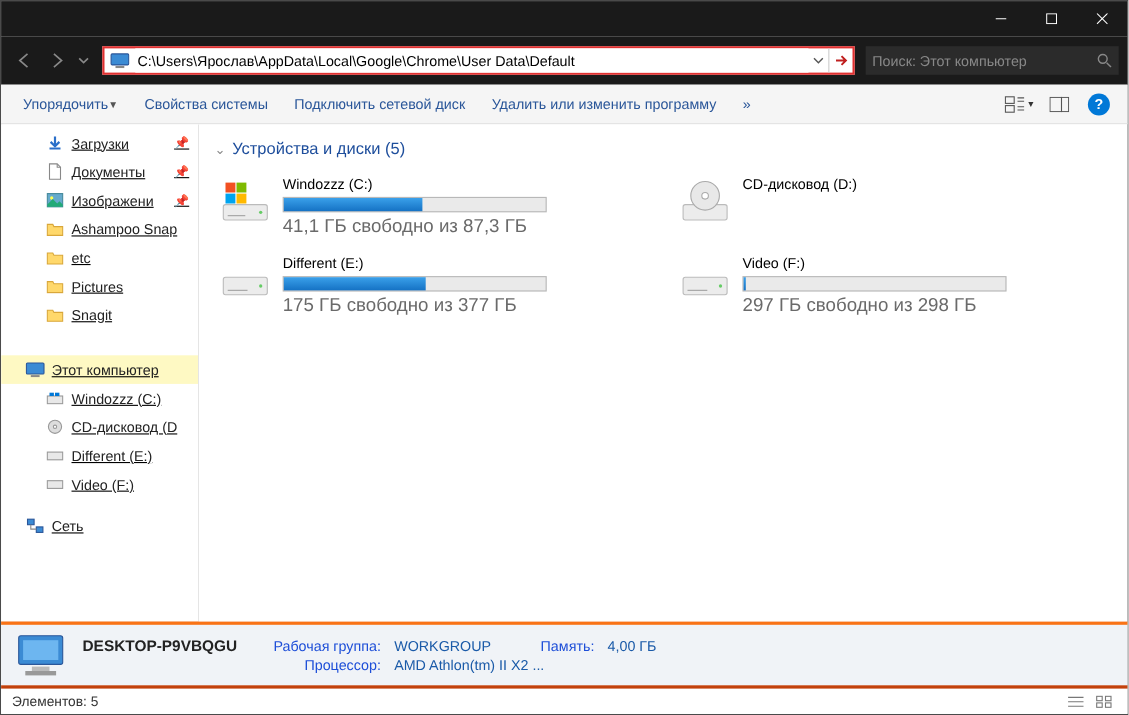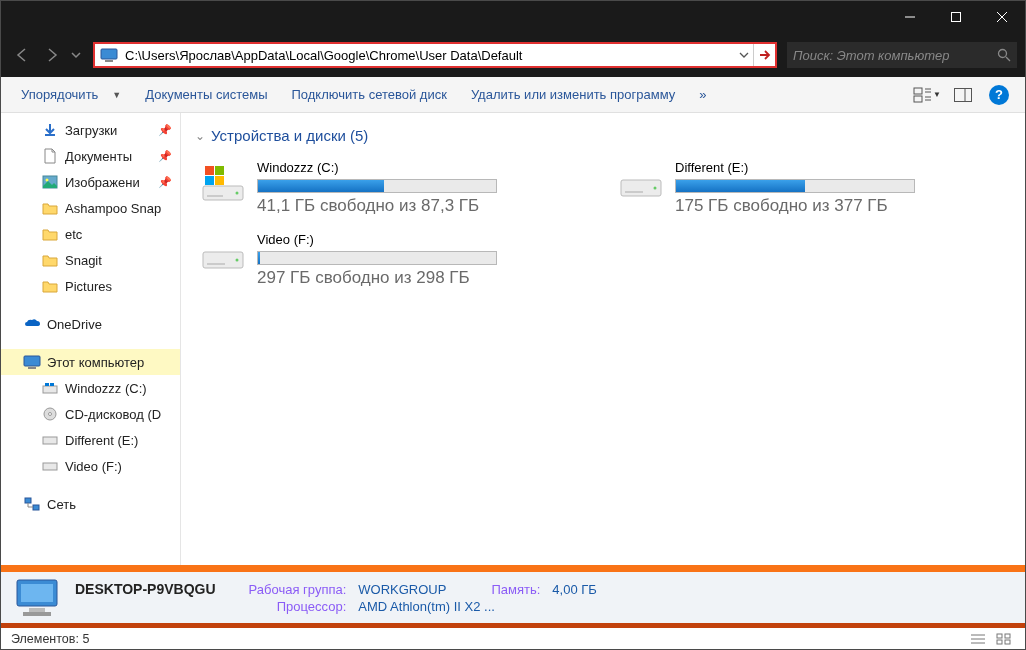--- a/index.html
+++ b/index.html
@@ -8,54 +8,54 @@
 .titlebar { height: 32px; background: #1a1a1a; display: flex; align-items: center; justify-content: flex-end; }
 .win-btn { width: 46px; height: 32px; display: flex; align-items: center; justify-content: center; color: #fff; cursor: pointer; }
 .navbar { height: 44px; background: #1a1a1a; display: flex; align-items: center; padding: 0 8px; gap: 4px; }
 .nav-arrow { width: 26px; height: 26px; display: flex; align-items: center; justify-content: center; color: #888; cursor: pointer; }
 .addr-wrap { flex: 1; height: 26px; border: 2px solid #e03030; background: #fff; display: flex; align-items: center; margin: 0 6px; }
 .addr-icon { width: 20px; height: 20px; margin: 0 4px; display: flex; align-items: center; justify-content: center; }
 .addr-input { flex: 1; border: none; outline: none; font-size: 13px; height: 100%; padding: 0 2px; }
 .addr-drop { width: 18px; display: flex; align-items: center; justify-content: center; color: #555; cursor: pointer; }
 .addr-go { width: 22px; display: flex; align-items: center; justify-content: center; color: #e03030; cursor: pointer; border-left: 1px solid #ccc; height: 100%; }
 .search-wrap { width: 230px; height: 26px; background: #2b2b2b; display: flex; align-items: center; padding: 0 6px; }
-.search-input { flex: 1; background: transparent; border: none; outline: none; color: #aaa; font-size: 13px; font-style: italic; }
+.search-input { flex: 1; background: transparent; border: none; outline: none; color: #aaa; font-size: 13px; }
 .search-input::placeholder { color: #888; }
 .search-btn { color: #888; cursor: pointer; }
 .toolbar { height: 36px; background: #f5f5f5; border-bottom: 1px solid #e0e0e0; display: flex; align-items: center; padding: 0 12px; gap: 8px; }
-.tool-item { color: #2a5699; font-size: 13px; padding: 4px 8px; cursor: pointer; display: flex; align-items: center; gap: 14px; }
+.tool-item { color: #2a5699; font-size: 13px; padding: 4px 8px; cursor: pointer; display: flex; align-items: center; gap: 0; }
 .tool-item .chev { color: #555; font-size: 9px; }
 .tool-spacer { flex: 1; }
 .tool-icon { width: 28px; height: 28px; display: flex; align-items: center; justify-content: center; cursor: pointer; color: #333; }
 .help-icon { width: 20px; height: 20px; border-radius: 50%; background: #0078d7; color: #fff; font-size: 13px; font-weight: bold; display: flex; align-items: center; justify-content: center; }
 .body { flex: 1; display: flex; overflow: hidden; }
-.sidebar { width: 180px; background: #fff; border-right: 1px solid #e5e5e5; overflow-y: auto; padding: 4px 0; }
+.sidebar { width: 180px; background: #fff; border-right: 1px solid #e5e5e5; overflow-y: auto; padding: 4px 0; text-decoration: underline; }
 .side-item { height: 26px; display: flex; align-items: center; padding-left: 22px; font-size: 13px; color: #222; cursor: pointer; gap: 6px; white-space: nowrap; overflow: hidden; }
 .side-item.l1 { padding-left: 40px; }
 .side-item.sel { background: #fef9c3; }
 .side-item .pin { color: #888; margin-left: auto; margin-right: 8px; font-size: 11px; }
 .side-icon { width: 18px; height: 18px; display: flex; align-items: center; justify-content: center; flex-shrink: 0; }
 .main { flex: 1; background: #fff; overflow-y: auto; padding: 10px 0 0 0; position: relative; }
 .group-hdr { display: flex; align-items: center; gap: 6px; padding: 4px 14px; color: #1e4e9c; font-size: 15px; }
 .group-hdr .chev { color: #888; font-size: 12px; cursor: pointer; }
 .drive-grid { display: grid; grid-template-columns: 1fr 1fr; gap: 8px 20px; padding: 8px 14px; }
 .drive { display: flex; align-items: flex-start; gap: 10px; padding: 4px; cursor: pointer; }
 .drive-icon { width: 48px; height: 48px; display: flex; align-items: center; justify-content: center; flex-shrink: 0; }
 .drive-info { flex: 1; font-size: 13px; }
 .drive-name { color: #000; margin-bottom: 4px; }
 .drive-bar { width: 240px; height: 14px; border: 1px solid #b8b8b8; background: #eaeaea; margin-bottom: 3px; position: relative; }
 .drive-fill { height: 100%; background: linear-gradient(#3aa0ea, #1572c4); }
 .drive-free { color: #6a6a6a; font-size: 17px; }
-.details { height: 58px; background: #f0f3f7; border-top: 7px solid #f97316; display: flex; align-items: center; padding: 6px 12px; gap: 14px; }
+.details { height: 58px; background: #f0f3f7; border-top: 3px solid #f97316; display: flex; align-items: center; padding: 6px 12px; gap: 14px; }
 .det-icon { width: 48px; height: 48px; display: flex; align-items: center; justify-content: center; }
 .det-grid { display: grid; grid-template-columns: auto auto auto auto auto auto; column-gap: 12px; row-gap: 2px; font-size: 13px; align-items: center; }
 .det-name { font-size: 14px; font-weight: 600; color: #222; }
-.det-lbl { color: #8b5cf6; text-align: right; padding-left: 21px; }
+.det-lbl { color: #1d4ed8; text-align: right; padding-left: 21px; }
 .det-val { color: #1a5aa8; }
-.status { height: 26px; border-top: 5px solid #c2410c; background: #fff; display: flex; align-items: center; padding: 0 10px; font-size: 12.5px; color: #333; }
+.status { height: 26px; border-top: 3px solid #c2410c; background: #fff; display: flex; align-items: center; padding: 0 10px; font-size: 12.5px; color: #333; }
 .status .spacer { flex: 1; }
 .status .view-btn { width: 22px; height: 18px; margin-left: 4px; display: flex; align-items: center; justify-content: center; cursor: pointer; border: 1px solid transparent; }
 svg { display: block; }
 </style>
 </head>
 <body>
 <div class="window">
 
 <div class="titlebar">
   <div class="win-btn">
@@ -120,21 +120,21 @@
           </svg>
     </span>
   </div>
 </div>
 
 <div class="toolbar">
   <div class="tool-item">
     <span>Упорядочить</span>
     <span class="chev">▼</span>
   </div>
-  <div class="tool-item">Документы системы</div>
+  <div class="tool-item">Свойства системы</div>
   <div class="tool-item">Подключить сетевой диск</div>
   <div class="tool-item">Удалить или изменить программу</div>
   <div class="tool-item">»</div>
   <div class="tool-spacer"></div>
   <div class="tool-icon">
     <svg width="22" height="16">
           <rect x="1" y="1" width="8" height="6" fill="none" stroke="#555"></rect>
           <line x1="12" y1="2" x2="20" y2="2" stroke="#555"></line>
           <line x1="12" y1="5" x2="20" y2="5" stroke="#555"></line>
           <rect x="1" y="9" width="8" height="6" fill="none" stroke="#555"></rect>
@@ -203,39 +203,31 @@
             </svg>
           </span>
       <span>etc</span>
     </div>
     <div class="side-item l1">
       <span class="side-icon">
             <svg width="16" height="14">
               <path d="M1 3 L6 3 L7 5 L15 5 L15 13 L1 13 Z" fill="#ffd86b" stroke="#d9a73a"></path>
             </svg>
           </span>
+      <span>Pictures</span>
+    </div>
+    <div class="side-item l1">
+      <span class="side-icon">
+            <svg width="16" height="14">
+              <path d="M1 3 L6 3 L7 5 L15 5 L15 13 L1 13 Z" fill="#ffd86b" stroke="#d9a73a"></path>
+            </svg>
+          </span>
       <span>Snagit</span>
     </div>
-    <div class="side-item l1">
-      <span class="side-icon">
-            <svg width="16" height="14">
-              <path d="M1 3 L6 3 L7 5 L15 5 L15 13 L1 13 Z" fill="#ffd86b" stroke="#d9a73a"></path>
-            </svg>
-          </span>
-      <span>Pictures</span>
-    </div>
     <div style="height:12px"></div>
-    <div class="side-item">
-      <span class="side-icon">
-            <svg width="18" height="12">
-              <path d="M4 8 Q2 8 2 6 Q2 4 4 4 Q5 1 9 2 Q12 0 14 3 Q17 3 17 6 Q17 8 14 8 Z" fill="#0a64c4"></path>
-            </svg>
-          </span>
-      <span>OneDrive</span>
-    </div>
     <div style="height:12px"></div>
     <div class="side-item sel" style="padding-left:22px;">
       <span class="side-icon">
             <svg width="18" height="14">
               <rect x="1" y="1" width="16" height="10" rx="1" fill="#3b8bd4" stroke="#2a5699"></rect>
               <rect x="5" y="12" width="8" height="2" fill="#888"></rect>
             </svg>
           </span>
       <span>Этот компьютер</span>
     </div>
@@ -310,20 +302,32 @@
         </span>
         <div class="drive-info">
           <div class="drive-name">Windozzz (C:)</div>
           <div class="drive-bar">
                 <div class="drive-fill" style="width:53%"></div>
               </div>
           <div class="drive-free">41,1 ГБ свободно из 87,3 ГБ</div>
         </div>
       </div>
 
+      <div class="drive">
+        <span class="drive-icon">
+          <svg width="48" height="48">
+                <rect x="4" y="26" width="40" height="14" rx="2" fill="#ececec" stroke="#bbb"></rect>
+                <circle cx="24" cy="18" r="13" fill="#e8e8e8" stroke="#aaa"></circle>
+                <circle cx="24" cy="18" r="3" fill="#fff" stroke="#aaa"></circle>
+              </svg>
+        </span>
+        <div class="drive-info">
+          <div class="drive-name">CD-дисковод (D:)</div>
+        </div>
+      </div>
 
       <div class="drive">
         <span class="drive-icon">
           <svg width="48" height="48">
                 <rect x="4" y="20" width="40" height="16" rx="2" fill="#ececec" stroke="#bbb"></rect>
                 <line x1="8" y1="32" x2="26" y2="32" stroke="#aaa"></line>
                 <circle cx="38" cy="28" r="1.5" fill="#6c6"></circle>
               </svg>
         </span>
         <div class="drive-info">

